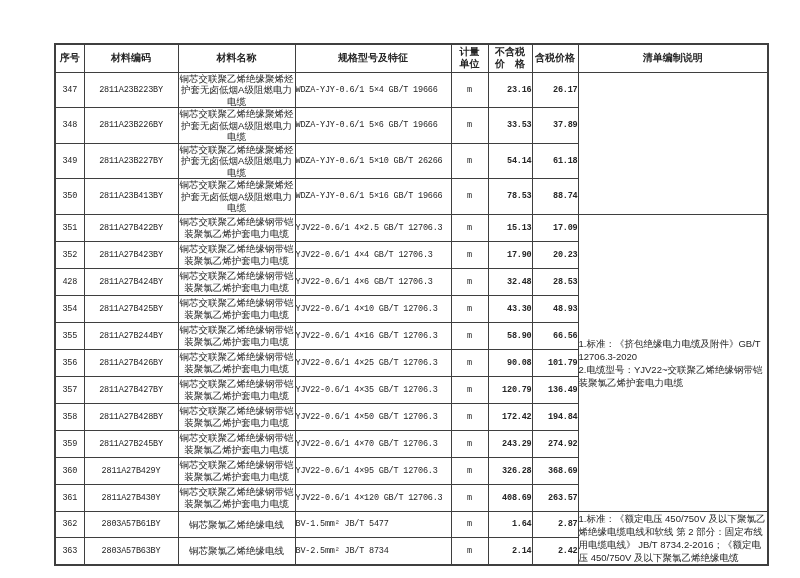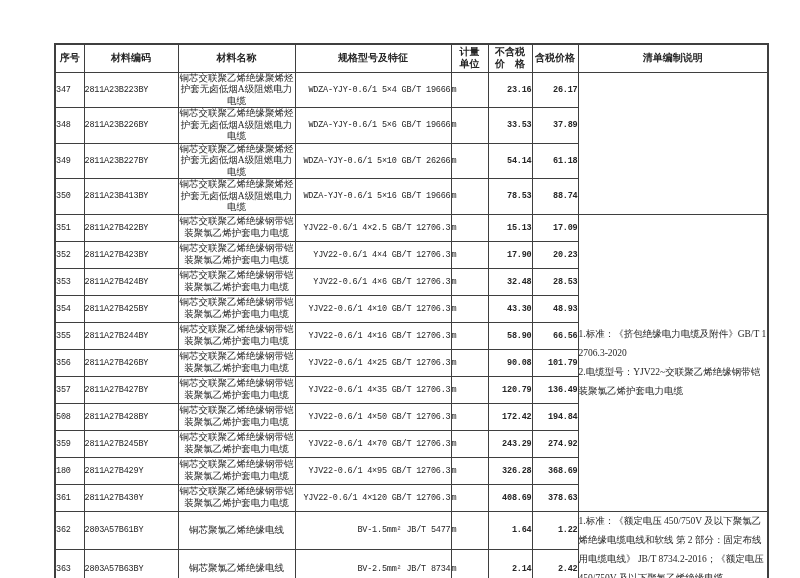--- a/index.html
+++ b/index.html
@@ -27,31 +27,31 @@
   }
   thead tr { height:28px; }
   tr.ra { height:26px; }
   tr.rb { height:27px; }
   tr.rc { height:23px; }
   .lat {
     font-family:"Liberation Mono", monospace;
     font-size:8.5px; letter-spacing:-0.2px;
   }
   .zh {
-    font-family:Liberation Serif, serif;
+    font-family:Liberation Sans, sans-serif;
     font-size:9.5px; line-height:11.5px;
   }
-  .c { }
+  .c { text-align:center; }
   .name { text-align:center; word-break:break-all; padding:0 3px; }
-  .spec { text-align:right; padding-left:4px; white-space:nowrap; }
+  .spec { text-align:left; padding-left:4px; white-space:nowrap; }
   .price { text-align:right; padding-right:5px;font-weight:bold; }
   .notes {
     text-align:left; vertical-align:middle;
     padding:2px 4px; white-space:pre-wrap; word-break:break-all;
-    font-size:9.5px; line-height:19px;
+    font-size:9.5px; line-height:13px;
   }
 </style>
 </head>
 <body>
 
 <div class="page">
   <table class="mat">
     <colgroup>
       <col style="width:29px">
         <col style="width:94px">
@@ -128,21 +128,21 @@
       <tr class="rb">
         <td class="c lat">352</td>
         <td class="c lat">2811A27B423BY</td>
         <td class="zh name">铜芯交联聚乙烯绝缘钢带铠装聚氯乙烯护套电力电缆</td>
         <td class="lat spec">YJV22-0.6/1 4×4 GB/T 12706.3</td>
         <td class="c lat">m</td>
         <td class="lat price">17.90</td>
         <td class="lat price">20.23</td>
       </tr>
       <tr class="rb">
-        <td class="c lat">353</td>
+        <td class="c lat">428</td>
         <td class="c lat">2811A27B424BY</td>
         <td class="zh name">铜芯交联聚乙烯绝缘钢带铠装聚氯乙烯护套电力电缆</td>
         <td class="lat spec">YJV22-0.6/1 4×6 GB/T 12706.3</td>
         <td class="c lat">m</td>
         <td class="lat price">32.48</td>
         <td class="lat price">28.53</td>
       </tr>
       <tr class="rb">
         <td class="c lat">354</td>
         <td class="c lat">2811A27B425BY</td>
@@ -173,63 +173,63 @@
       <tr class="rb">
         <td class="c lat">357</td>
         <td class="c lat">2811A27B427BY</td>
         <td class="zh name">铜芯交联聚乙烯绝缘钢带铠装聚氯乙烯护套电力电缆</td>
         <td class="lat spec">YJV22-0.6/1 4×35 GB/T 12706.3</td>
         <td class="c lat">m</td>
         <td class="lat price">120.79</td>
         <td class="lat price">136.49</td>
       </tr>
       <tr class="rb">
-        <td class="c lat">508</td>
+        <td class="c lat">358</td>
         <td class="c lat">2811A27B428BY</td>
         <td class="zh name">铜芯交联聚乙烯绝缘钢带铠装聚氯乙烯护套电力电缆</td>
         <td class="lat spec">YJV22-0.6/1 4×50 GB/T 12706.3</td>
         <td class="c lat">m</td>
         <td class="lat price">172.42</td>
         <td class="lat price">194.84</td>
       </tr>
       <tr class="rb">
         <td class="c lat">359</td>
         <td class="c lat">2811A27B245BY</td>
         <td class="zh name">铜芯交联聚乙烯绝缘钢带铠装聚氯乙烯护套电力电缆</td>
         <td class="lat spec">YJV22-0.6/1 4×70 GB/T 12706.3</td>
         <td class="c lat">m</td>
         <td class="lat price">243.29</td>
         <td class="lat price">274.92</td>
       </tr>
       <tr class="rb">
-        <td class="c lat">180</td>
+        <td class="c lat">360</td>
         <td class="c lat">2811A27B429Y</td>
         <td class="zh name">铜芯交联聚乙烯绝缘钢带铠装聚氯乙烯护套电力电缆</td>
         <td class="lat spec">YJV22-0.6/1 4×95 GB/T 12706.3</td>
         <td class="c lat">m</td>
         <td class="lat price">326.28</td>
         <td class="lat price">368.69</td>
       </tr>
       <tr class="rb">
         <td class="c lat">361</td>
         <td class="c lat">2811A27B430Y</td>
         <td class="zh name">铜芯交联聚乙烯绝缘钢带铠装聚氯乙烯护套电力电缆</td>
         <td class="lat spec">YJV22-0.6/1 4×120 GB/T 12706.3</td>
         <td class="c lat">m</td>
         <td class="lat price">408.69</td>
-        <td class="lat price">378.63</td>
+        <td class="lat price">263.57</td>
       </tr>
       <tr class="rc">
         <td class="c lat">362</td>
         <td class="c lat">2803A57B61BY</td>
         <td class="zh name">铜芯聚氯乙烯绝缘电线</td>
         <td class="lat spec">BV-1.5mm²  JB/T 5477</td>
         <td class="c lat">m</td>
         <td class="lat price">1.64</td>
-        <td class="lat price">1.22</td>
+        <td class="lat price">2.87</td>
         <td class="zh notes" rowspan="2">1.标准：《额定电压 450/750V 及以下聚氯乙烯绝缘电缆电线和软线 第 2 部分：固定布线用电缆电线》 JB/T 8734.2-2016；《额定电压 450/750V 及以下聚氯乙烯绝缘电缆</td>
       </tr>
       <tr class="rc">
         <td class="c lat">363</td>
         <td class="c lat">2803A57B63BY</td>
         <td class="zh name">铜芯聚氯乙烯绝缘电线</td>
         <td class="lat spec">BV-2.5mm²  JB/T 8734</td>
         <td class="c lat">m</td>
         <td class="lat price">2.14</td>
         <td class="lat price">2.42</td>

